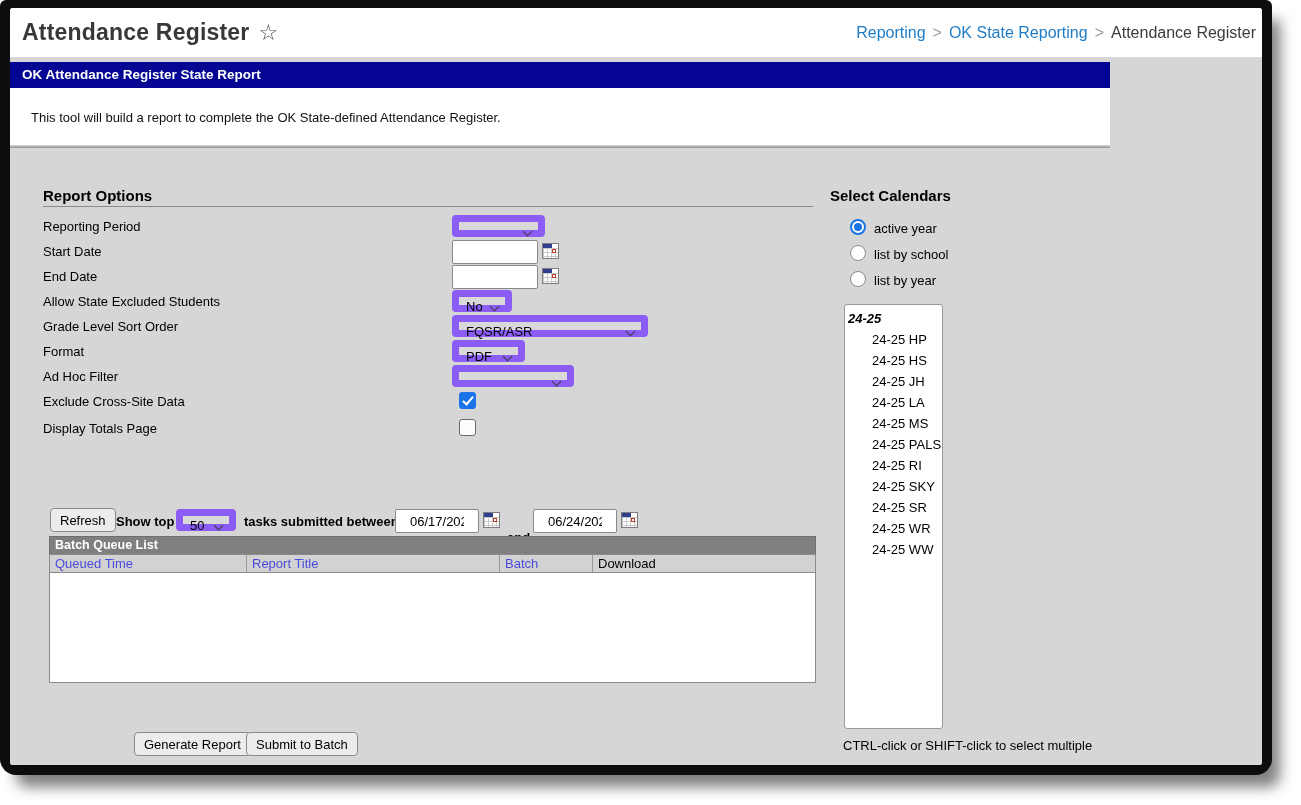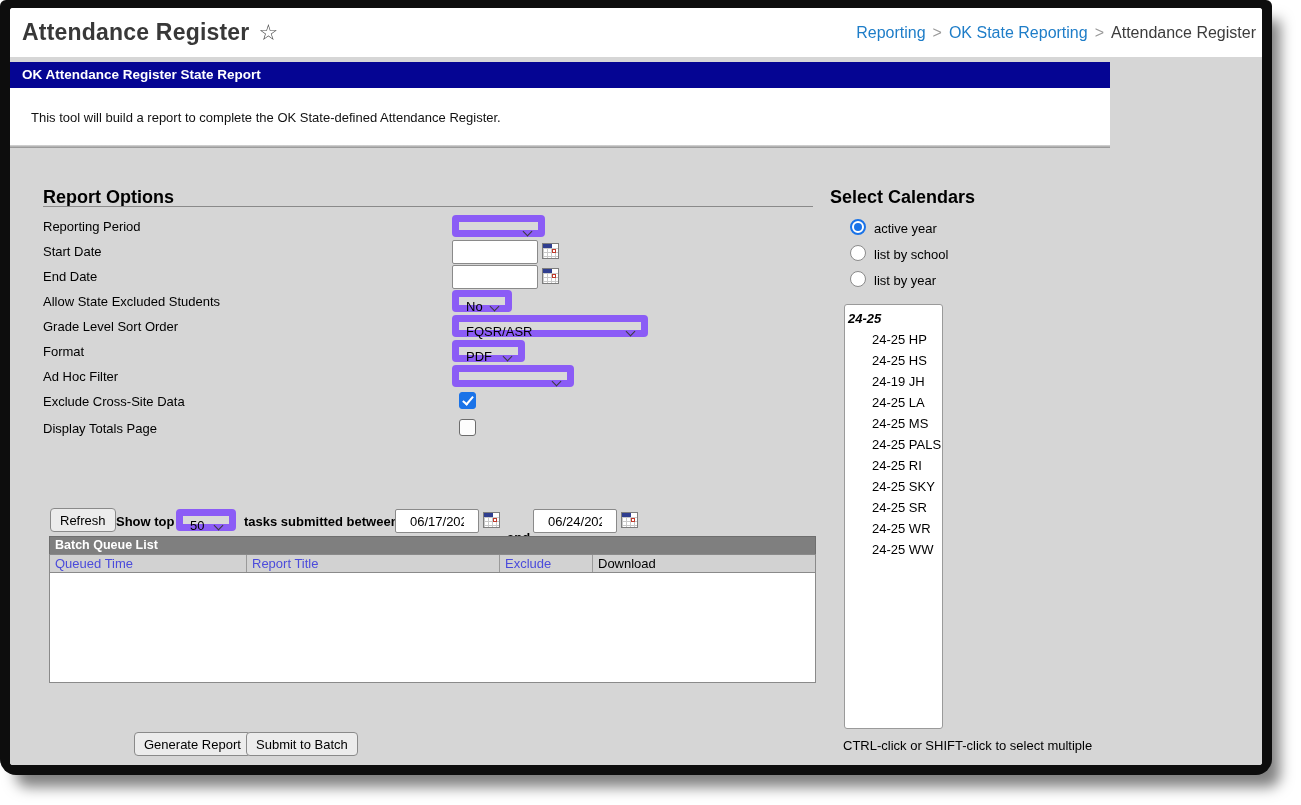--- a/index.html
+++ b/index.html
@@ -23,21 +23,21 @@
 
   .main { position:absolute; left:0; top:49px; width:100%; height:708px; background:#d6d6d6; }
 
   .navy-bar { position:absolute; left:0; top:5px; width:1100px; height:26px; background:#050593;
               color:#fff; font-weight:700; font-size:13.5px; line-height:26px; padding-left:12px; }
   .desc-box { position:absolute; left:0; top:31px; width:1100px; height:57px; background:#fff; }
   .desc-box span { position:absolute; left:21px; top:22px; font-size:13px; color:#111; }
   .divider { position:absolute; left:0; top:88px; width:1100px; height:3px;
              background:linear-gradient(#d9d9d9,#8f8f8f); }
 
-  .section-title { position:absolute; font-size:18px; font-weight:700; color:#000; white-space:nowrap; }
+  .section-title { position:absolute; font-size:15px; font-weight:700; color:#000; white-space:nowrap; }
   .opt-rule { position:absolute; left:33px; top:149px; width:770px; height:1px; background:#8a8a8a; }
 
   .flabel { position:absolute; left:33px; font-size:13px; color:#000; white-space:nowrap; }
 
   .sel { position:absolute; left:442px; height:22px; background:#d9d9d9; border:7px solid #8b5cf6;
          border-radius:4px; font-size:13px; color:#000; padding:0 20px 0 7px; line-height:20px;
          cursor:pointer; }
   .chev { position:absolute; right:7px; top:6px; width:7px; height:7px;
           border-right:1.5px solid #3c3c3c; border-bottom:1.5px solid #3c3c3c;
           transform:rotate(45deg); }
@@ -191,21 +191,21 @@
           <div class="cal-grid"></div>
           <div class="cal-top"></div>
           <div class="cal-red"></div>
         </div>
 
       <div class="bq">
         <div class="bq-title">Batch Queue List</div>
         <div class="bq-head">
           <div class="cell link" style="width:197px;">Queued Time</div>
           <div class="cell link" style="width:253px;">Report Title</div>
-          <div class="cell link" style="width:93px;">Exclude</div>
+          <div class="cell link" style="width:93px;">Batch</div>
           <div class="cell" style="flex:1;">Download</div>
         </div>
         <div class="bq-body"></div>
       </div>
 
       <button class="btn" style="left:124px; top:675px;">Generate Report</button>
       <button class="btn" style="left:236px; top:675px;">Submit to Batch</button>
 
       <div class="section-title" style="left:820px; top:130px;">Select Calendars</div>
 
@@ -215,21 +215,21 @@
       <div class="radio" style="top:188px;"></div>
       <div class="rlabel" style="top:190px;">list by school</div>
 
       <div class="radio" style="top:214px;"></div>
       <div class="rlabel" style="top:216px;">list by year</div>
 
       <div class="listbox">
         <div class="lb-group">24-25</div>
         <div class="lb-item">24-25 HP</div>
         <div class="lb-item">24-25 HS</div>
-        <div class="lb-item">24-19 JH</div>
+        <div class="lb-item">24-25 JH</div>
         <div class="lb-item">24-25 LA</div>
         <div class="lb-item">24-25 MS</div>
         <div class="lb-item">24-25 PALS</div>
         <div class="lb-item">24-25 RI</div>
         <div class="lb-item">24-25 SKY</div>
         <div class="lb-item">24-25 SR</div>
         <div class="lb-item">24-25 WR</div>
         <div class="lb-item">24-25 WW</div>
       </div>
 

